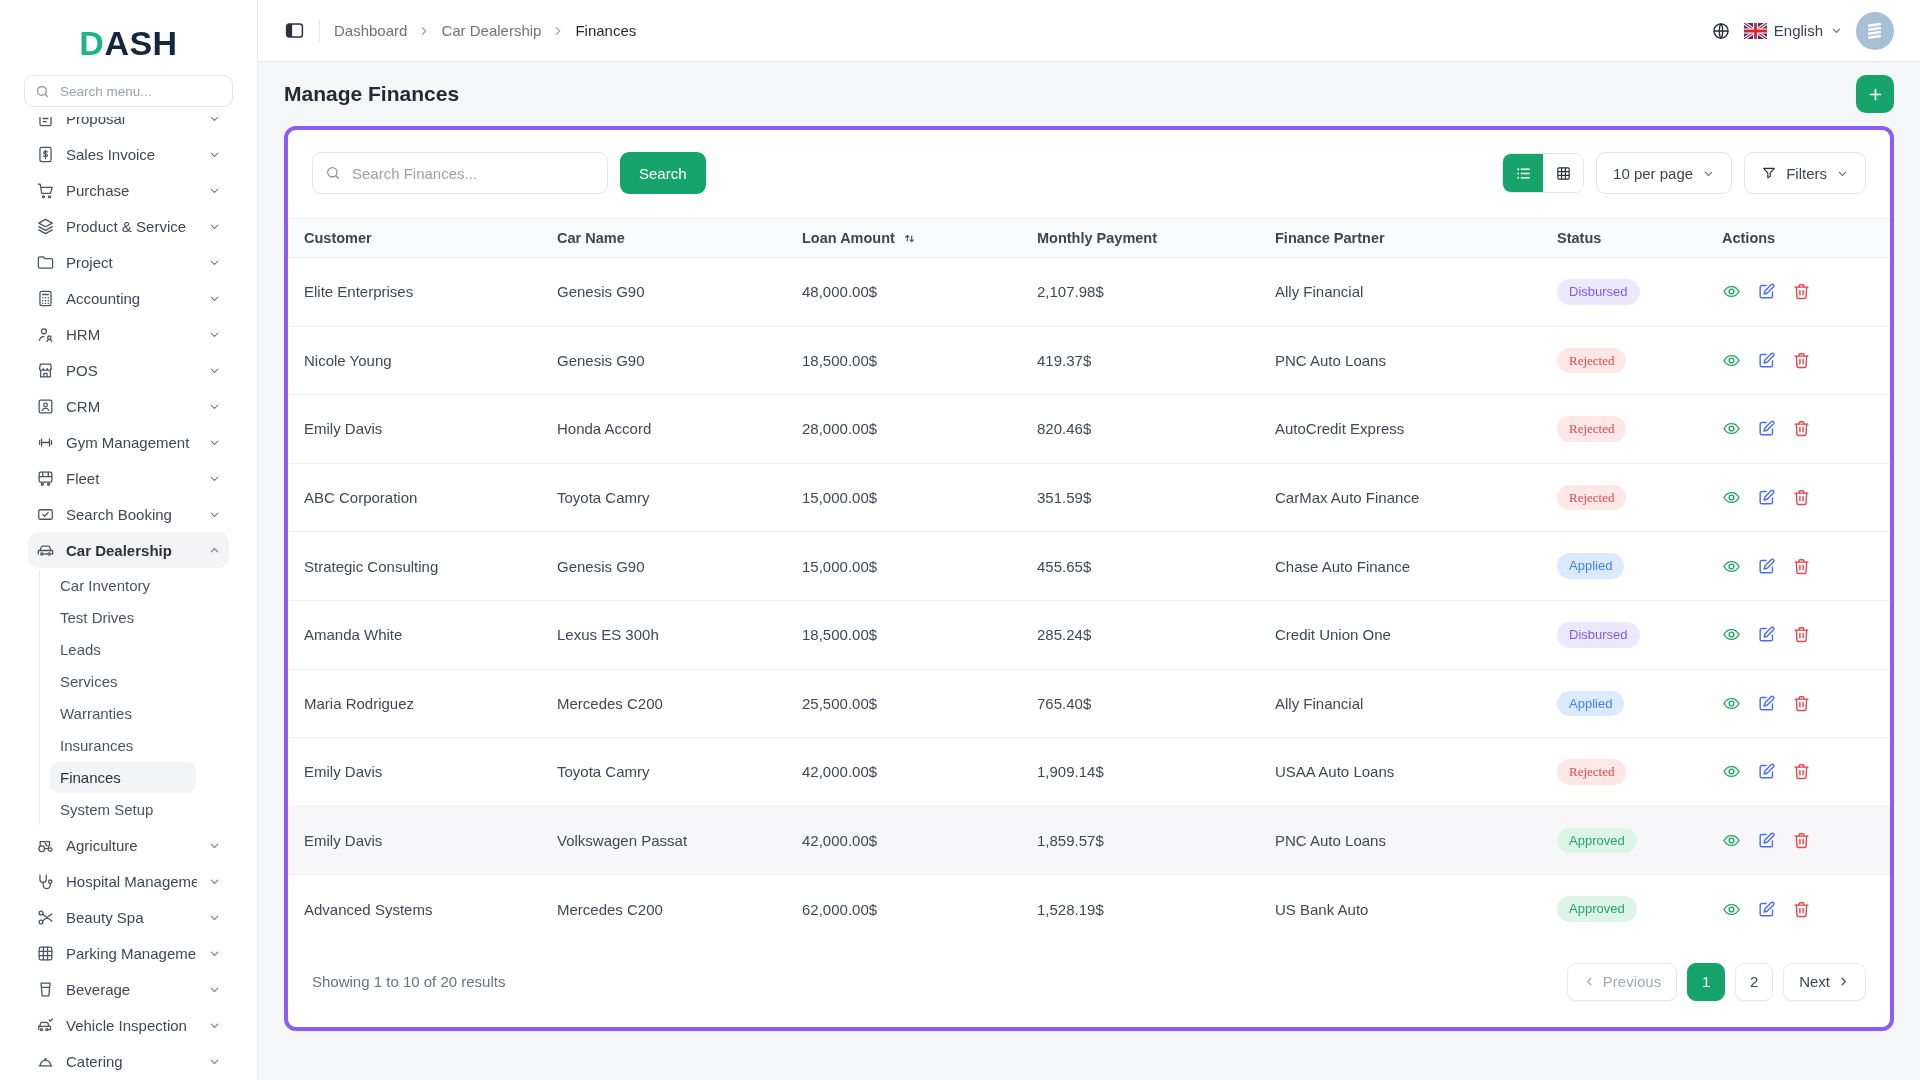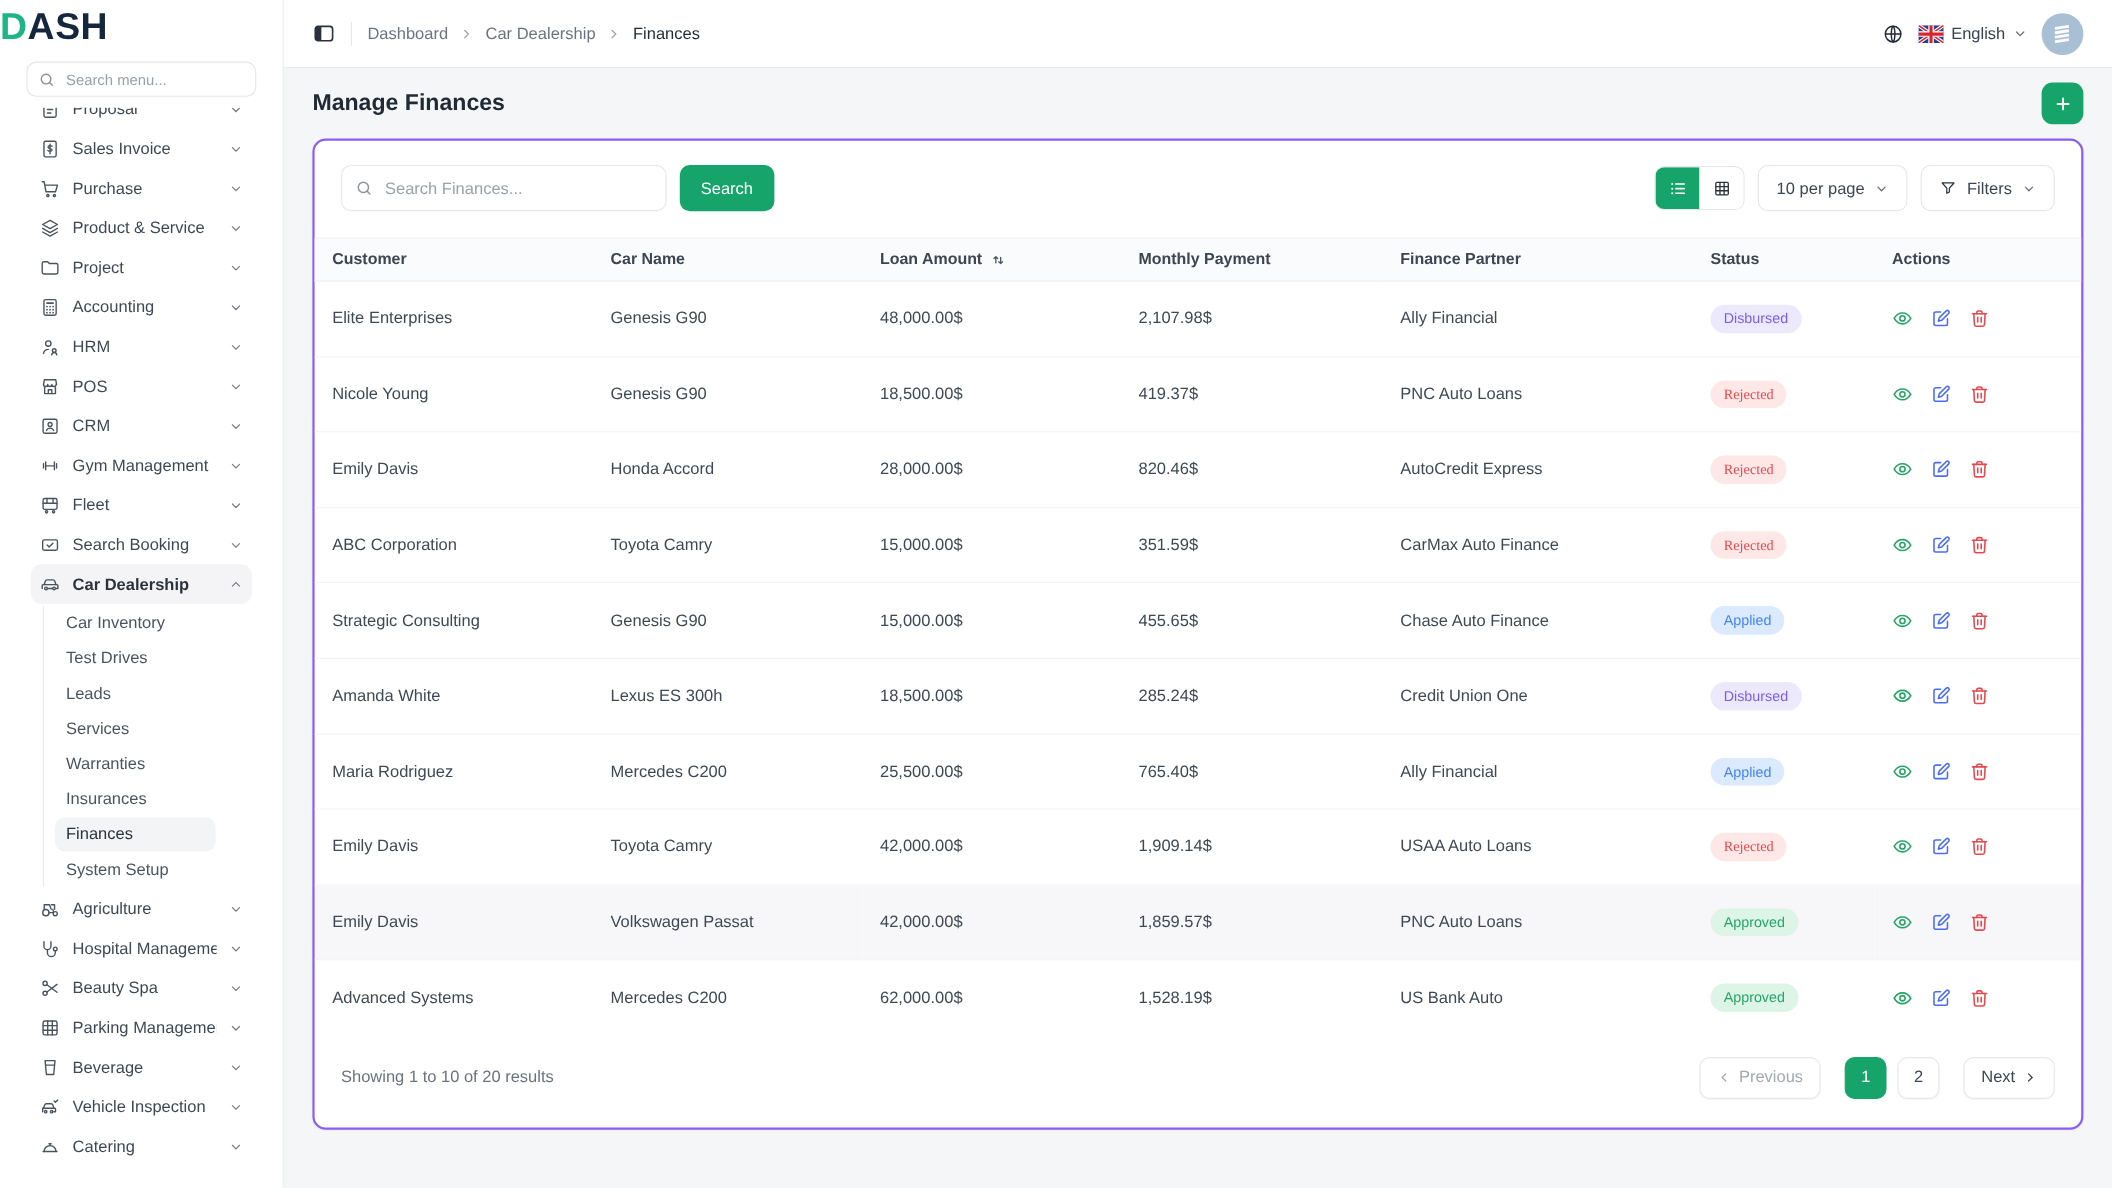--- a/index.html
+++ b/index.html
@@ -11,21 +11,21 @@
     background:#f5f6f8; color:#3e4955;
   }
   svg { display:block; }
 
   
   .sidebar {
     width:258px; height:100%; background:#fff;
     border-right:1px solid #e9ebee;
     display:flex; flex-direction:column; flex-shrink:0;
   }
-  .logo { padding:7px 0 13px; font-size:34px; font-weight:800; letter-spacing:.5px; line-height:1; }
+  .logo { text-align:center; padding:26px 0 13px; font-size:34px; font-weight:800; letter-spacing:.5px; line-height:1; }
   .logo .logo-d { color:#1db488; }
   .logo .logo-rest { color:#14273d; }
   .side-search {
     margin:2px 24px 10px; height:32px;
     border:1px solid #e3e6ea; border-radius:9px;
     display:flex; align-items:center; gap:8px; padding:0 10px; color:#8a929c;
   }
   .side-search svg { width:15px; height:15px; flex-shrink:0; }
   .side-search input { width:100%; border:none; outline:none; font-size:13.5px; color:#374151; font-family:inherit; background:transparent; }
   .side-search input::placeholder { color:#98a1ab; }
@@ -61,21 +61,21 @@
   .globe-btn svg { width:20px; height:20px; }
   .lang { display:flex; align-items:center; gap:7px; font-size:15px; color:#374151; cursor:pointer; }
   .lang .chev svg { width:13px; height:13px; color:#6b7280; }
   .avatar { width:38px; height:38px; border-radius:50%; background:#a9bfd4; display:flex; align-items:center; justify-content:center; cursor:pointer; overflow:hidden; }
 
   .title-row { display:flex; align-items:center; padding:13px 26px 13px; }
   .page-title { margin:0; font-size:21px; font-weight:700; color:#212b36; }
   .add-btn { margin-left:auto; width:38px; height:38px; border-radius:10px; background:var(--accent,#17a46b); color:#fff; border:none; display:flex; align-items:center; justify-content:center; cursor:pointer; }
   .add-btn svg { width:17px; height:17px; }
 
-  .card { margin:0 26px; background:#fff; border:2px solid #8b5cf6; border-radius:12px; box-shadow:0 1px 2px rgba(16,24,40,.04); }
+  .card { margin:0 26px; background:#fff; border:4px solid #8b5cf6; border-radius:12px; box-shadow:0 1px 2px rgba(16,24,40,.04); }
 
   .toolbar { display:flex; align-items:center; padding:22px 24px 24px; gap:12px; }
   .search-box { width:296px; height:42px; border:1px solid #e3e6ea; border-radius:9px; display:flex; align-items:center; padding:0 12px; gap:9px; color:#8a929c; }
   .search-box svg { width:16px; height:16px; flex-shrink:0; }
   .search-box input { width:100%; border:none; outline:none; font-size:15px; color:#374151; font-family:inherit; }
   .search-box input::placeholder { color:#9aa1ab; }
   .search-btn { height:42px; padding:0 19px; background:var(--accent,#17a46b); color:#fff; border:none; border-radius:9px; font-size:15px; font-family:inherit; cursor:pointer; }
   .view-toggle { margin-left:auto; display:flex; border:1px solid #e3e6ea; border-radius:9px; overflow:hidden; height:40px; background:#fff; }
   .vt-btn { width:40px; border:none; background:#fff; color:#2a333d; display:flex; align-items:center; justify-content:center; cursor:pointer; }
   .vt-btn svg { width:17px; height:17px; }
@@ -100,21 +100,21 @@
 
   .acts { display:flex; gap:16px; align-items:center; }
   .act { background:none; border:none; padding:0; width:19px; height:19px; cursor:pointer; }
   .act svg { width:19px; height:19px; }
   .act.view { color:#27a567; }
   .act.edit { color:#4a6cf7; }
   .act.del  { color:#e5484d; }
 
   .pagi { display:flex; align-items:center; padding:20px 24px 26px; }
   .pagi-summary { font-size:15px; color:#6b7280; }
-  .pagi-right { margin-left:auto; display:flex; gap:22px; align-items:center; }
+  .pagi-right { margin-left:auto; display:flex; gap:10px; align-items:center; }
   .pg-btn { height:38px; min-width:38px; border:1px solid #e6e8eb; background:#fff; border-radius:9px; font-size:15px; color:#3c4653; display:flex; align-items:center; justify-content:center; gap:7px; padding:0 15px; font-family:inherit; cursor:pointer; box-shadow:0 1px 1px rgba(16,24,40,.04); }
   .pg-btn svg { width:13px; height:13px; }
   .pg-btn.prev { color:#a2a9b3; }
   .pg-num { width:38px; padding:0; }
   .pg-num.active { background:var(--accent,#17a46b); color:#fff; border-color:var(--accent,#17a46b); }
 </style>
 </head>
 <body>
 
 <aside class="sidebar">

